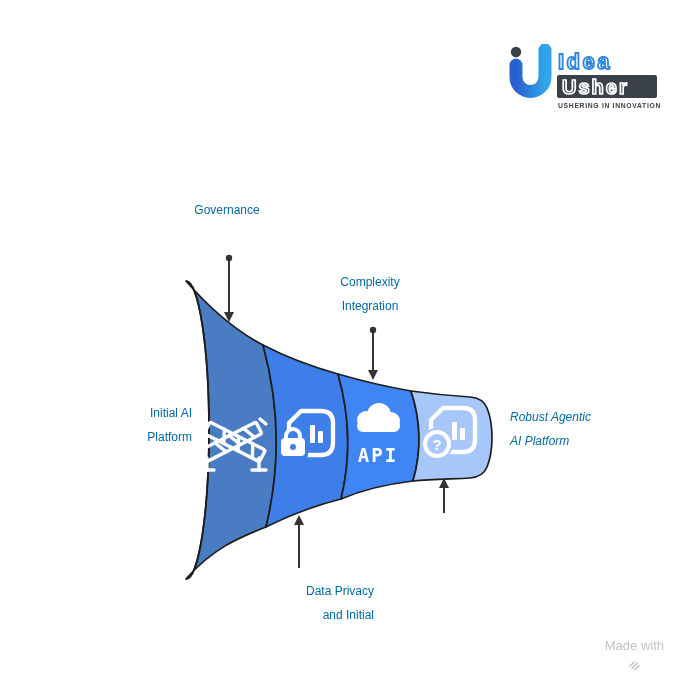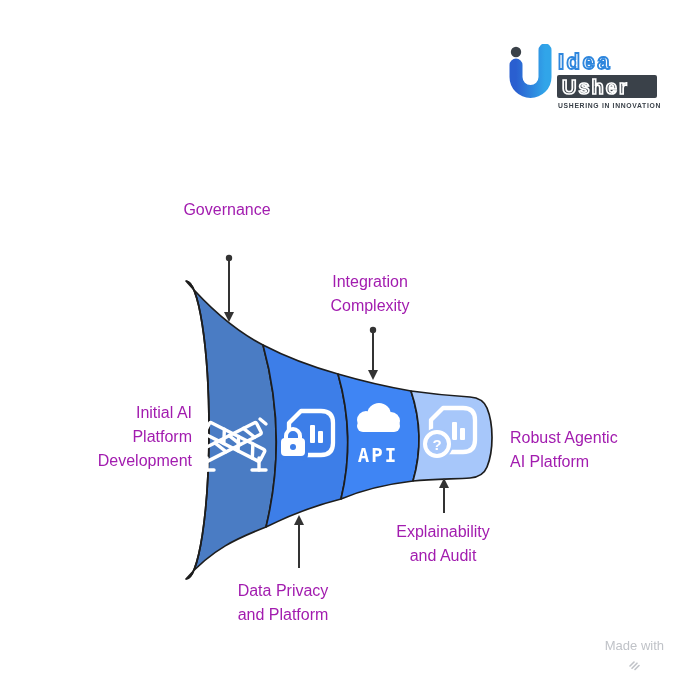--- a/index.html
+++ b/index.html
@@ -15,22 +15,22 @@
   .rim{stroke-width:1.7;fill:none;}
   .icon-stroke{fill:none;stroke:#ffffff;stroke-width:3.4;stroke-linecap:round;stroke-linejoin:round;}
   .doc-outline{fill:none;stroke:#ffffff;stroke-width:4.3;stroke-linejoin:round;}
   .bar{fill:#ffffff;}
   .arrow{stroke:#333333;stroke-width:2;}
   .arrow-fill{fill:#333333;stroke:none;}
   .api-text{font-family:"DejaVu Sans Mono",monospace;font-weight:bold;font-size:19px;letter-spacing:2px;fill:#ffffff;}
   .qmark{font-family:"Liberation Sans",sans-serif;font-weight:bold;font-size:15px;fill:#ffffff;}
   .label{
     position:absolute;
-    color:#a21caf;
-    font-size:16px;
+    color:#0369a1;
+    font-size:12px;
     line-height:24px;
     text-align:center;
   }
   .label.left-align{text-align:left;}
   .logo-svg{position:absolute;left:506px;top:44px;}
   .logo-idea{font-family:"Liberation Sans",sans-serif;font-weight:bold;font-size:22px;letter-spacing:2.5px;fill:#ffffff;stroke:#2E86DD;stroke-width:1.8px;}
   .logo-usher{font-family:"Liberation Sans",sans-serif;font-weight:bold;font-size:20px;letter-spacing:2px;fill:none;stroke:#ffffff;stroke-width:1.7px;}
   .logo-tagline{font-family:"Liberation Sans",sans-serif;font-weight:bold;font-size:6.8px;letter-spacing:0.68px;fill:#3A4149;}
   .footer{
     position:absolute;right:20px;top:638px;
@@ -128,44 +128,39 @@
       <path class="arrow-fill" d="M 444,478 L 439,488 L 449,488 Z"></path>
       <line class="arrow" x1="444" y1="487" x2="444" y2="513"></line>
     </g>
   </svg>
 
   <div class="label" style="left:152px;top:198px;width:150px;">
     <div>Governance</div>
   </div>
 
   <div class="label" style="left:295px;top:270px;width:150px;">
+    <div>Complexity</div>
     <div>Integration</div>
-    <div>Complexity</div>
   </div>
 
   <div class="label" style="left:32px;top:401px;width:160px;text-align:right;">
     <div>Initial AI</div>
     <div>Platform</div>
-    <div>Development</div>
   </div>
 
-  <div class="label left-align" style="left:510px;top:426px;width:145px;">
+  <div class="label left-align" style="left:510px;top:405px;width:145px;font-style:italic;">
     <div>Robust Agentic</div>
     <div>AI Platform</div>
   </div>
 
-  <div class="label" style="left:208px;top:579px;width:150px;">
+  <div class="label" style="left:224px;top:579px;width:150px;text-align:right;">
     <div>Data Privacy</div>
-    <div>and Platform</div>
+    <div>and Initial</div>
   </div>
 
-  <div class="label" style="left:368px;top:520px;width:150px;">
-    <div>Explainability</div>
-    <div>and Audit</div>
-  </div>
 
   <svg class="logo-svg" width="158" height="68" viewBox="0 0 158 68">
     <defs>
       <linearGradient id="ug" x1="0" y1="0" x2="1" y2="0">
         <stop offset="0" stop-color="#2A5FD0"></stop>
         <stop offset="1" stop-color="#31A5E9"></stop>
       </linearGradient>
     </defs>
     <g>
       <circle cx="10" cy="8" r="5.2" fill="#3A4149"></circle>

